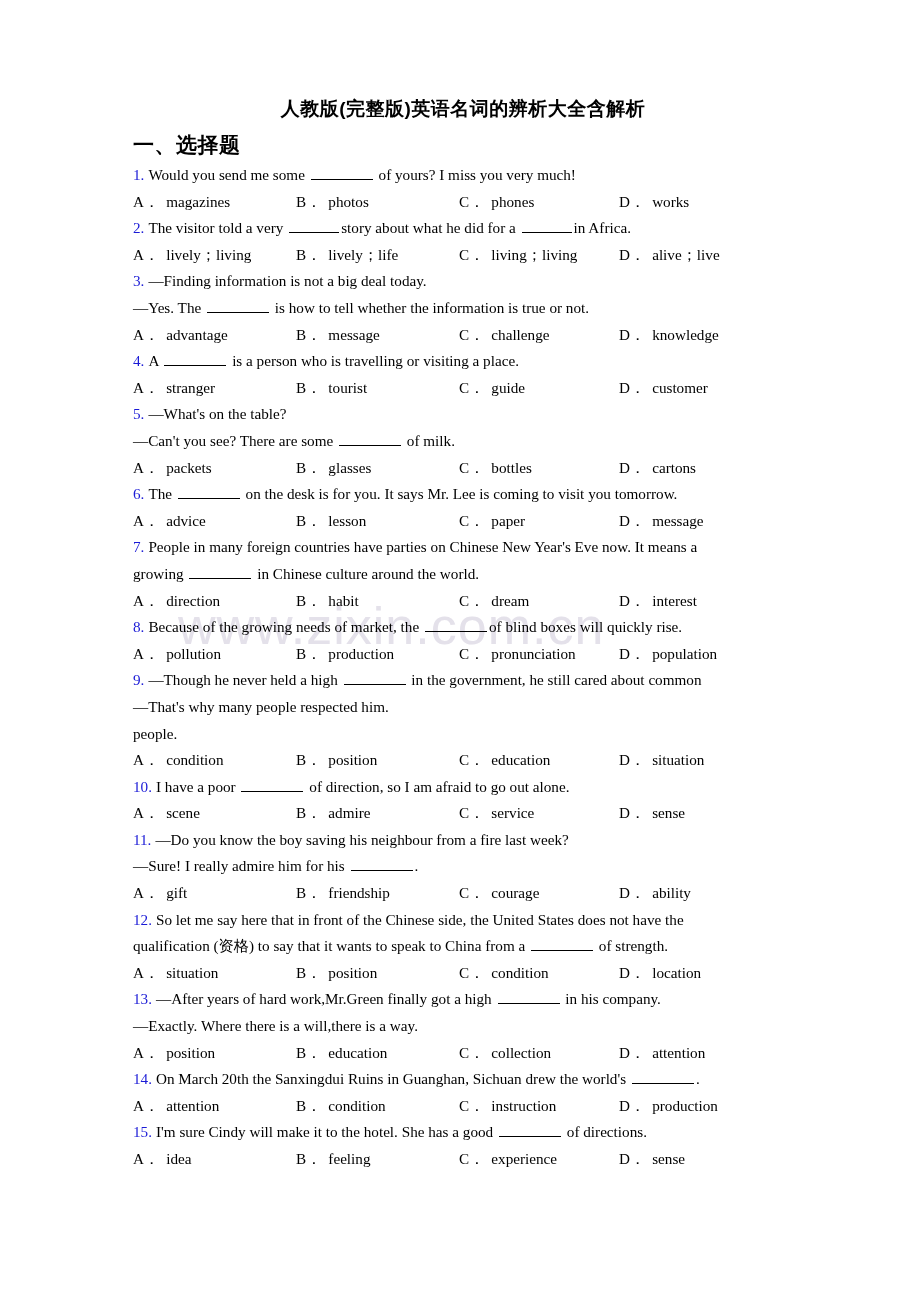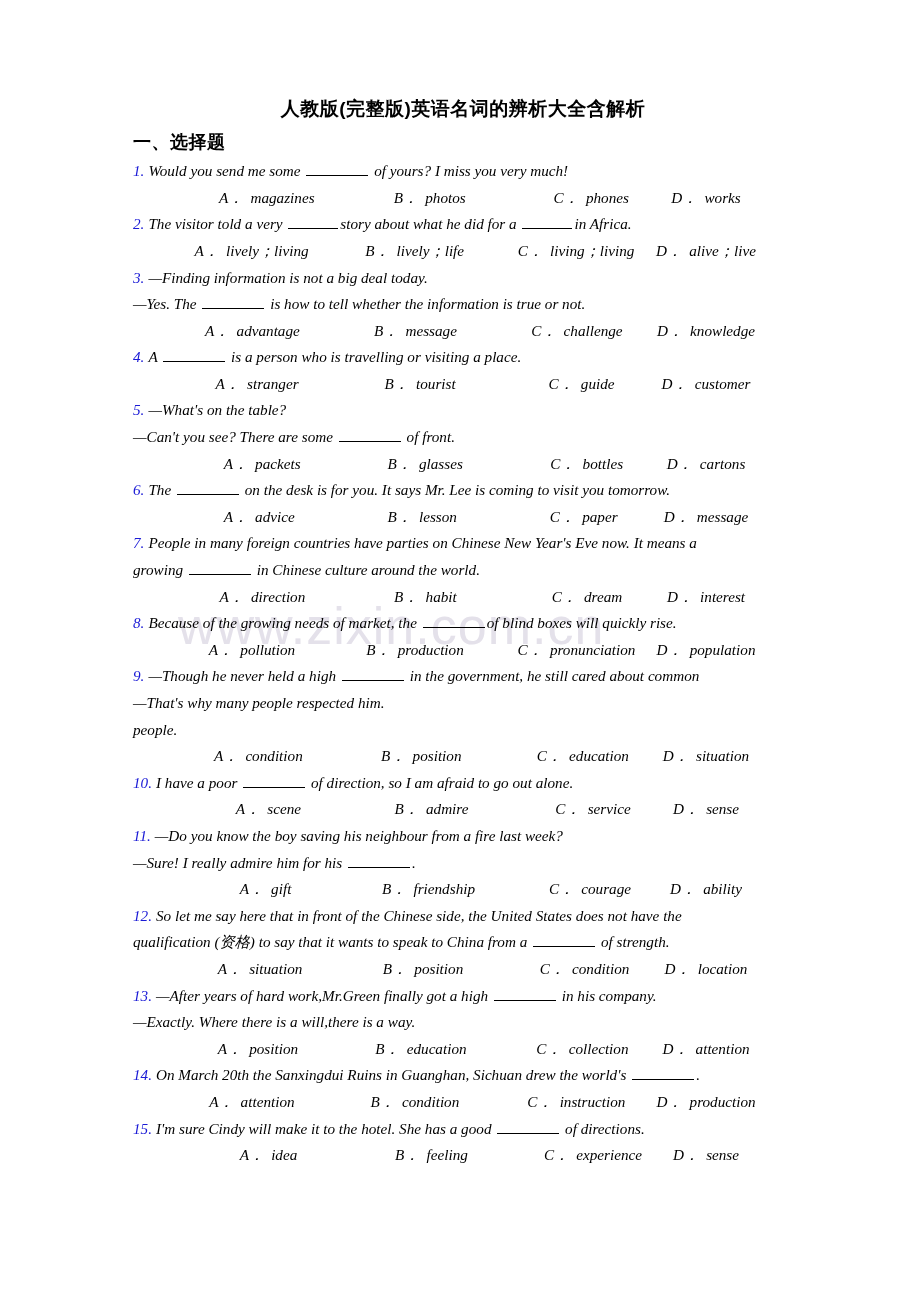--- a/index.html
+++ b/index.html
@@ -54,30 +54,29 @@
     font-size: 19px;
     font-weight: bold;
     letter-spacing: 0.5px;
     margin: 0 0 10px 0;
     line-height: 1.25;
     color: #000;
   }
 
   .section-head {
     font-family: "Liberation Sans", "DejaVu Sans", sans-serif;
-    font-size: 18px;
+    font-size: 21px;
     font-weight: bold;
     margin: 0 0 4px 0;
     line-height: 1.3;
     letter-spacing: 0.5px;
   }
 
   .q {
     margin: 0;
-    font-style: italic;
   }
 
   .q-line {
     font-size: 15.2px;
     line-height: 26.6px;
     white-space: normal;
     text-indent: 0;
   }
   .q-line.cont {
     
@@ -98,21 +97,20 @@
     margin: 0 2px;
   }
   .blank.w-long { width: 62px; }
   .blank.w-mid  { width: 50px; }
 
   .opts {
     display: block;
     font-size: 15.2px;
     line-height: 26.6px;
     white-space: nowrap;
-    text-align: center;
   }
   .opt {
     display: inline-block;
     vertical-align: top;
   }
   .opt .lt { padding-right: 7px; }
 
   
   .opts .c1 { width: 163px; }
   .opts .c2 { width: 163px; }
@@ -145,21 +143,21 @@
           <div class="q-line"><span class="qnum">3.</span><span>—Finding information is not a big deal today.</span></div>
           <div class="q-line cont"><span>—Yes. The </span><span class="blank w-long"></span><span> is how to tell whether the information is true or not.</span></div>
           <div class="opts"><span class="opt c1"><span class="lt">A．</span><span>advantage</span></span><span class="opt c2"><span class="lt">B．</span><span>message</span></span><span class="opt c3"><span class="lt">C．</span><span>challenge</span></span><span class="opt c4"><span class="lt">D．</span><span>knowledge</span></span></div>
         </div>
         <div class="q">
           <div class="q-line"><span class="qnum">4.</span><span>A </span><span class="blank w-long"></span><span> is a person who is travelling or visiting a place.</span></div>
           <div class="opts"><span class="opt c1"><span class="lt">A．</span><span>stranger</span></span><span class="opt c2"><span class="lt">B．</span><span>tourist</span></span><span class="opt c3"><span class="lt">C．</span><span>guide</span></span><span class="opt c4"><span class="lt">D．</span><span>customer</span></span></div>
         </div>
         <div class="q">
           <div class="q-line"><span class="qnum">5.</span><span>—What's on the table?</span></div>
-          <div class="q-line cont"><span>—Can't you see? There are some </span><span class="blank w-long"></span><span> of front.</span></div>
+          <div class="q-line cont"><span>—Can't you see? There are some </span><span class="blank w-long"></span><span> of milk.</span></div>
           <div class="opts"><span class="opt c1"><span class="lt">A．</span><span>packets</span></span><span class="opt c2"><span class="lt">B．</span><span>glasses</span></span><span class="opt c3"><span class="lt">C．</span><span>bottles</span></span><span class="opt c4"><span class="lt">D．</span><span>cartons</span></span></div>
         </div>
         <div class="q">
           <div class="q-line"><span class="qnum">6.</span><span>The </span><span class="blank w-long"></span><span> on the desk is for you. It says Mr. Lee is coming to visit you tomorrow.</span></div>
           <div class="opts"><span class="opt c1"><span class="lt">A．</span><span>advice</span></span><span class="opt c2"><span class="lt">B．</span><span>lesson</span></span><span class="opt c3"><span class="lt">C．</span><span>paper</span></span><span class="opt c4"><span class="lt">D．</span><span>message</span></span></div>
         </div>
         <div class="q">
           <div class="q-line"><span class="qnum">7.</span><span>People in many foreign countries have parties on Chinese New Year's Eve now. It means a</span></div>
           <div class="q-line cont"><span>growing </span><span class="blank w-long"></span><span> in Chinese culture around the world.</span></div>
           <div class="opts"><span class="opt c1"><span class="lt">A．</span><span>direction</span></span><span class="opt c2"><span class="lt">B．</span><span>habit</span></span><span class="opt c3"><span class="lt">C．</span><span>dream</span></span><span class="opt c4"><span class="lt">D．</span><span>interest</span></span></div>

